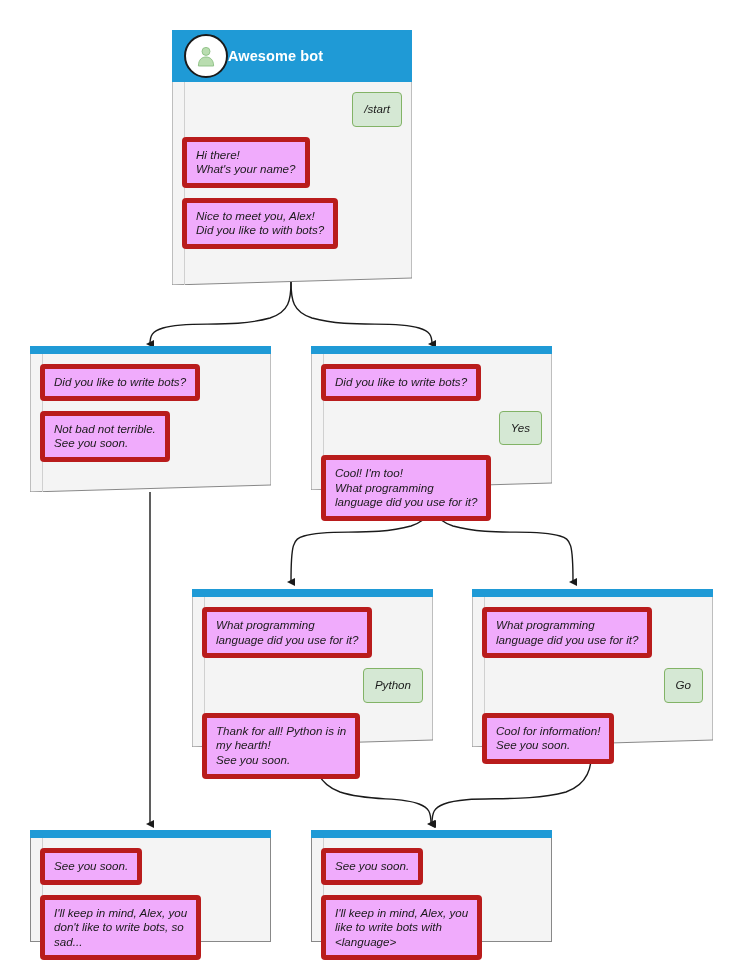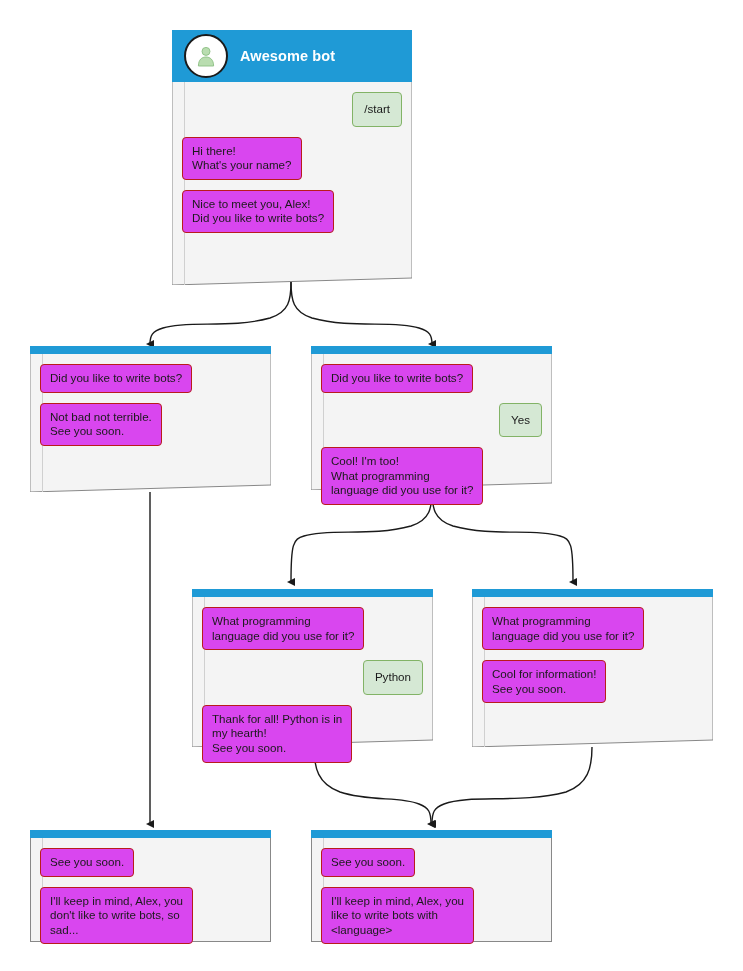--- a/index.html
+++ b/index.html
@@ -30,21 +30,20 @@
     left:0;top:0;
     height:8px;
     width:100%;
     background:#1f9ad6;
   }
   .node.root .titlebar{
     height:52px;
     display:flex;
     align-items:center;
     padding-left:12px;
-    gap:12px;
   }
   .avatar{
     width:40px;height:40px;border-radius:50%;
     background:#ffffff;border:2px solid #1a1a1a;
     display:flex;align-items:center;justify-content:center;
     flex:0 0 auto;
   }
   .bot-title{
     color:#ffffff;
     font-size:14.5px;
@@ -65,24 +64,25 @@
 
   .bubble{
     font-size:11.6px;
     line-height:14.6px;
     color:#1a1a1a;
     border-radius:4px;
     padding:6px 9px;
     box-sizing:border-box;
     white-space:pre-line;
     max-width:78%;
+    font-style:italic;
   }
   .bubble.bot{
-    background:#d946ef;
-    border:1px solid #b91c1c;
+    background:#f0abfc;
+    border:5px solid #b91c1c;
   }
   .bubble.user{
     background:#d5e8d4;
     border:1px solid #82b366;
     padding:9px 11px;
     font-size:11.6px;
   }
   .divider{
     position:absolute;
     width:1px;
@@ -132,21 +132,21 @@
     <div class="chatarea" style="top:52px;">
       <div class="msgrow user">
         <div class="bubble user">/start</div>
       </div>
       <div class="msgrow bot">
         <div class="bubble bot">Hi there!
 What's your name?</div>
       </div>
       <div class="msgrow bot">
         <div class="bubble bot">Nice to meet you, Alex!
-Did you like to write bots?</div>
+Did you like to with bots?</div>
       </div>
     </div>
   </div>
 
   <div class="node" style="left:30px;top:346px;width:241px;height:146px;">
     <svg class="node-shape" viewBox="0 0 241 146" preserveAspectRatio="none">
       <polygon points="0,0 241,0 241,139 0,146" fill="#f4f4f4" stroke="#888888" stroke-width="1"></polygon>
       <rect x="0" y="0" width="241" height="8" fill="#1f9ad6"></rect>
     </svg>
     <div class="divider" style="left:12px;top:8px;height:138px;"></div>
@@ -208,20 +208,23 @@
     <svg class="node-shape" viewBox="0 0 241 158" preserveAspectRatio="none">
       <polygon points="0,0 241,0 241,151 0,158" fill="#f4f4f4" stroke="#888888" stroke-width="1"></polygon>
       <rect x="0" y="0" width="241" height="8" fill="#1f9ad6"></rect>
     </svg>
     <div class="divider" style="left:12px;top:8px;height:150px;"></div>
     <div class="chatarea" style="top:8px;">
       <div class="msgrow bot">
         <div class="bubble bot">What programming
 language did you use for it?</div>
       </div>
+      <div class="msgrow user">
+        <div class="bubble user">Go</div>
+      </div>
       <div class="msgrow bot">
         <div class="bubble bot">Cool for information!
 See you soon.</div>
       </div>
     </div>
   </div>
 
   <div class="node" style="left:30px;top:830px;width:241px;height:112px;">
     <svg class="node-shape" viewBox="0 0 241 112" preserveAspectRatio="none">
       <rect x="0.5" y="0.5" width="240" height="111" fill="#f4f4f4" stroke="#888888" stroke-width="1"></rect>

